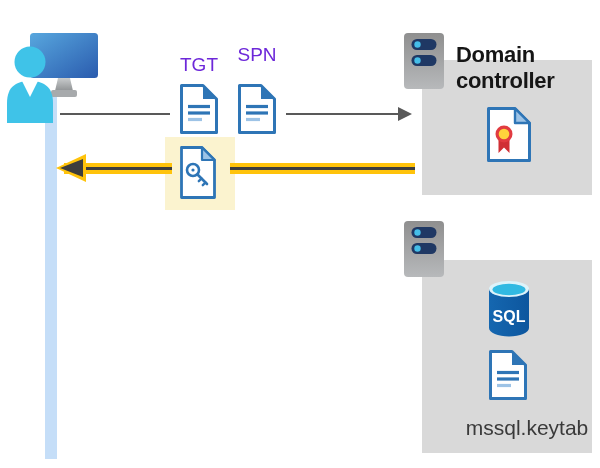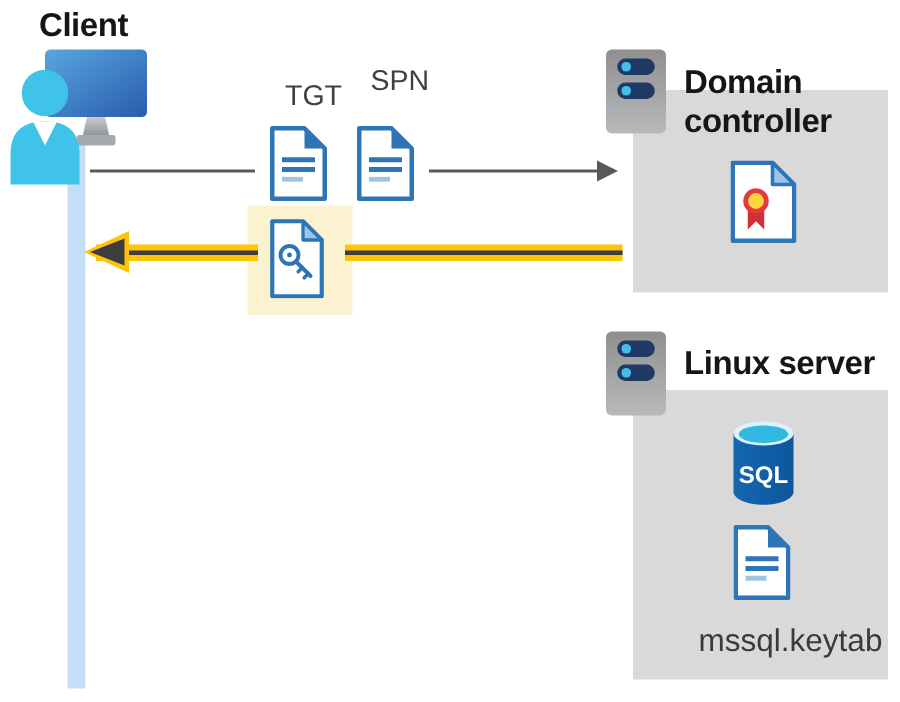--- a/index.html
+++ b/index.html
@@ -3,21 +3,21 @@
 <meta charset="utf-8">
 <style>
   html,body{margin:0;padding:0;background:#fff;}
   .canvas{
     position:relative;width:600px;height:468px;background:#ffffff;
     font-family:"Liberation Sans",sans-serif;overflow:hidden;
   }
   .abs{position:absolute;}
   .box{background:#d9d9d9;}
   .heading{font-weight:bold;font-size:22px;line-height:26px;color:#161616;letter-spacing:-0.3px;}
-  .ticket-label{font-size:19px;color:#404040;text-align:right;}
+  .ticket-label{font-size:19px;color:#6d28d9;text-align:center;}
   .file-label{font-size:21px;color:#3a3a3a;text-align:center;}
   .icon-pad{background:#ffffff;display:flex;align-items:center;justify-content:center;}
   .hl{background:#fbf3cf;}
   .line-gray{background:#595959;height:2px;}
   .tri{width:0;height:0;}
   .band{background:#ffc30b;}
   .band-core{background:#3d3d3d;}
 </style>
 </head>
 <body>
@@ -142,25 +142,23 @@
   </svg>
 
   <svg class="abs" style="left:489px;top:350px;" width="38" height="50" viewBox="0 0 38 50">
     <path d="M1.5 1.5 H23 L36.5 15 V48.5 H1.5 Z" fill="#fff" stroke="#2e75b6" stroke-width="3" stroke-linejoin="round"></path>
     <path d="M23 1.5 V15 H36.5 Z" fill="#2e75b6"></path>
     <line x1="8" y1="22.5" x2="30" y2="22.5" stroke="#2e75b6" stroke-width="3.2"></line>
     <line x1="8" y1="29" x2="30" y2="29" stroke="#2e75b6" stroke-width="3.2"></line>
     <line x1="8" y1="35.5" x2="22" y2="35.5" stroke="#9dc3e6" stroke-width="3.2"></line>
   </svg>
 
-  <div class="abs heading" style="left:26px;top:4px;">Client</div>
 
   <div class="abs ticket-label" style="left:170px;top:54px;width:58px;">TGT</div>
 
   <div class="abs ticket-label" style="left:228px;top:44px;width:58px;">SPN</div>
 
   <div class="abs heading" style="left:456px;top:6px;width:124px;margin-top:36px;">Domain controller</div>
 
-  <div class="abs heading" style="left:456px;top:229px;white-space:nowrap;">Linux server</div>
 
   <div class="abs file-label" style="left:422px;top:416px;width:170px;padding-left:20px;">mssql.keytab</div>
 
 </div>
 
 </body></html>

